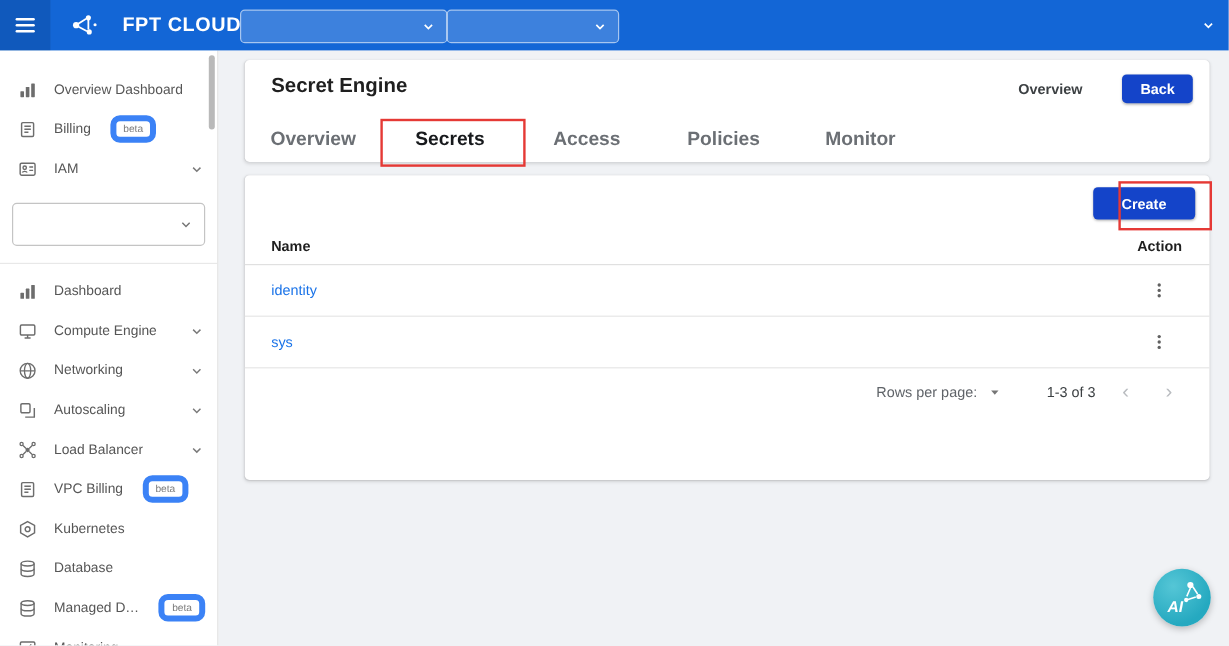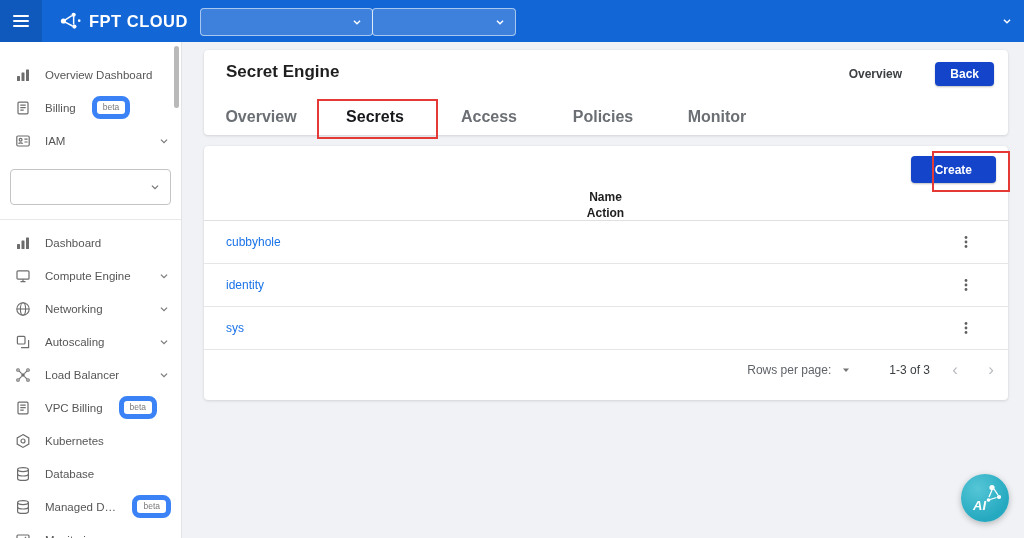--- a/index.html
+++ b/index.html
@@ -13,21 +13,21 @@
   .topbar{
     position:absolute;left:0;top:0;width:1024px;height:42px;
     background:var(--c-topbar,#1366d6);display:flex;align-items:center;z-index:30;
   }
   .hamburger-btn{
     width:42px;height:42px;background:rgba(0,0,0,.12);
     display:flex;align-items:center;justify-content:center;cursor:pointer;flex:none;
   }
   .hamburger-btn .bars{width:16px;height:12px;display:flex;flex-direction:column;justify-content:space-between;}
   .hamburger-btn .bars i{display:block;height:2px;background:#fff;border-radius:1px;}
-  .brand{display:flex;align-items:center;gap:7px;margin-left:14px;color:#fff;}
+  .brand{display:flex;align-items:center;gap:20px;margin-left:14px;color:#fff;}
   .brand-text{font-size:16.5px;font-weight:bold;letter-spacing:.5px;white-space:nowrap;}
   .top-select{
     position:absolute;top:8px;height:26px;border-radius:4px;
     background:rgba(255,255,255,.18);border:1px solid rgba(255,255,255,.55);
     display:flex;align-items:center;justify-content:flex-end;padding:0 8px;cursor:pointer;
   }
   .top-select .caret{color:#fff;}
   .caret svg{width:14px;height:14px;display:block;}
   .topbar-right-caret{position:absolute;right:10px;top:14px;color:#fff;cursor:pointer;}
   
@@ -79,31 +79,31 @@
   .panel-card{left:204px;top:146px;width:804px;height:254px;}
   .panel-toolbar{position:relative;height:44px;}
   .create-btn{
     position:absolute;right:12px;top:10px;height:27px;padding:0 24px;border:none;border-radius:4px;
     background:var(--c-primary,#1444c9);color:#fff;font-size:12px;font-weight:bold;cursor:pointer;
     font-family:inherit;box-shadow:0 1px 2px rgba(0,0,0,.25);
   }
   .table-head{
     height:30px;display:flex;align-items:center;justify-content:space-between;
     padding:0 23px 0 22px;border-bottom:1px solid #e0e0e0;
-    font-size:12px;font-weight:bold;color:#1f1f1f;flex-direction:column;
+    font-size:12px;font-weight:bold;color:#1f1f1f;
   }
   .table-row{
     height:42px;display:flex;align-items:center;justify-content:space-between;
     padding:0 34px 0 22px;border-bottom:1px solid #e6e6e6;
   }
   .row-link{font-size:12px;color:var(--c-link,#1a73e8);cursor:pointer;}
   .row-actions{width:16px;height:16px;color:#616161;cursor:pointer;background:none;border:none;padding:0;}
   .row-actions svg{width:16px;height:16px;display:block;}
   .table-footer{
-    height:40px;display:flex;align-items:center;justify-content:flex-end;padding-right:7px;
+    height:40px;display:flex;align-items:center;justify-content:flex-end;padding-right:24px;
     font-size:12px;color:#5f6368;
   }
   .rpp-label{margin-right:8px;}
   .rpp-caret{color:#757575;margin-right:36px;cursor:pointer;}
   .range-label{color:#3c4043;margin-right:15px;}
   .pg-btn{
     width:20px;height:20px;display:flex;align-items:center;justify-content:center;
     color:#b9bcc0;font-size:17px;cursor:default;background:none;border:none;padding:0;
   }
   .pg-btn.prev{margin-right:16px;}
@@ -343,30 +343,20 @@
 <div class="card panel-card">
   <div class="panel-toolbar">
     <button class="create-btn">Create</button>
   </div>
   <div class="table-head">
     <span>Name</span>
     <span>Action</span>
   </div>
   <div id="table-body">
       <div class="table-row">
-        <span class="row-link">cubbyhole</span>
-        <button class="row-actions">
-          <svg viewBox="0 0 16 16" fill="currentColor">
-            <circle cx="8" cy="3.5" r="1.4"></circle>
-            <circle cx="8" cy="8" r="1.4"></circle>
-            <circle cx="8" cy="12.5" r="1.4"></circle>
-          </svg>
-        </button>
-      </div>
-      <div class="table-row">
         <span class="row-link">identity</span>
         <button class="row-actions">
           <svg viewBox="0 0 16 16" fill="currentColor">
             <circle cx="8" cy="3.5" r="1.4"></circle>
             <circle cx="8" cy="8" r="1.4"></circle>
             <circle cx="8" cy="12.5" r="1.4"></circle>
           </svg>
         </button>
       </div>
       <div class="table-row">

